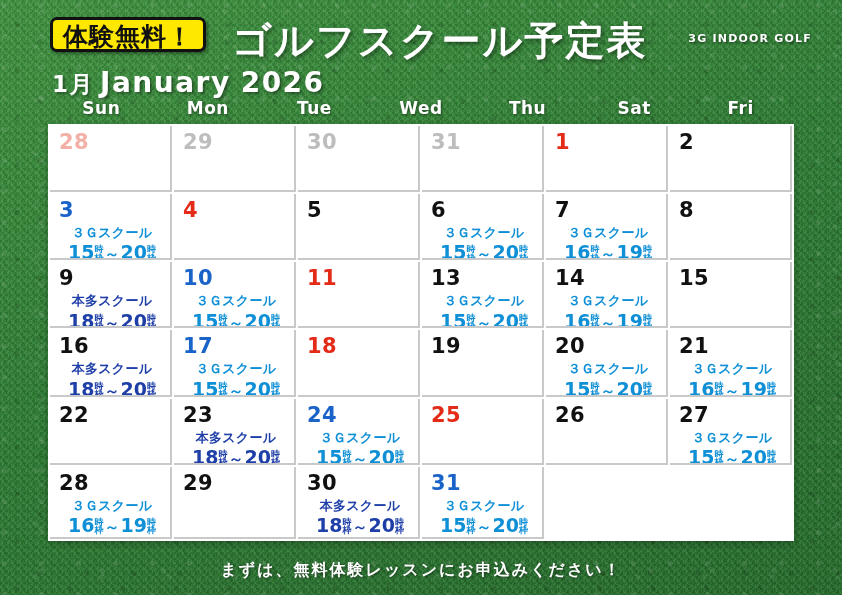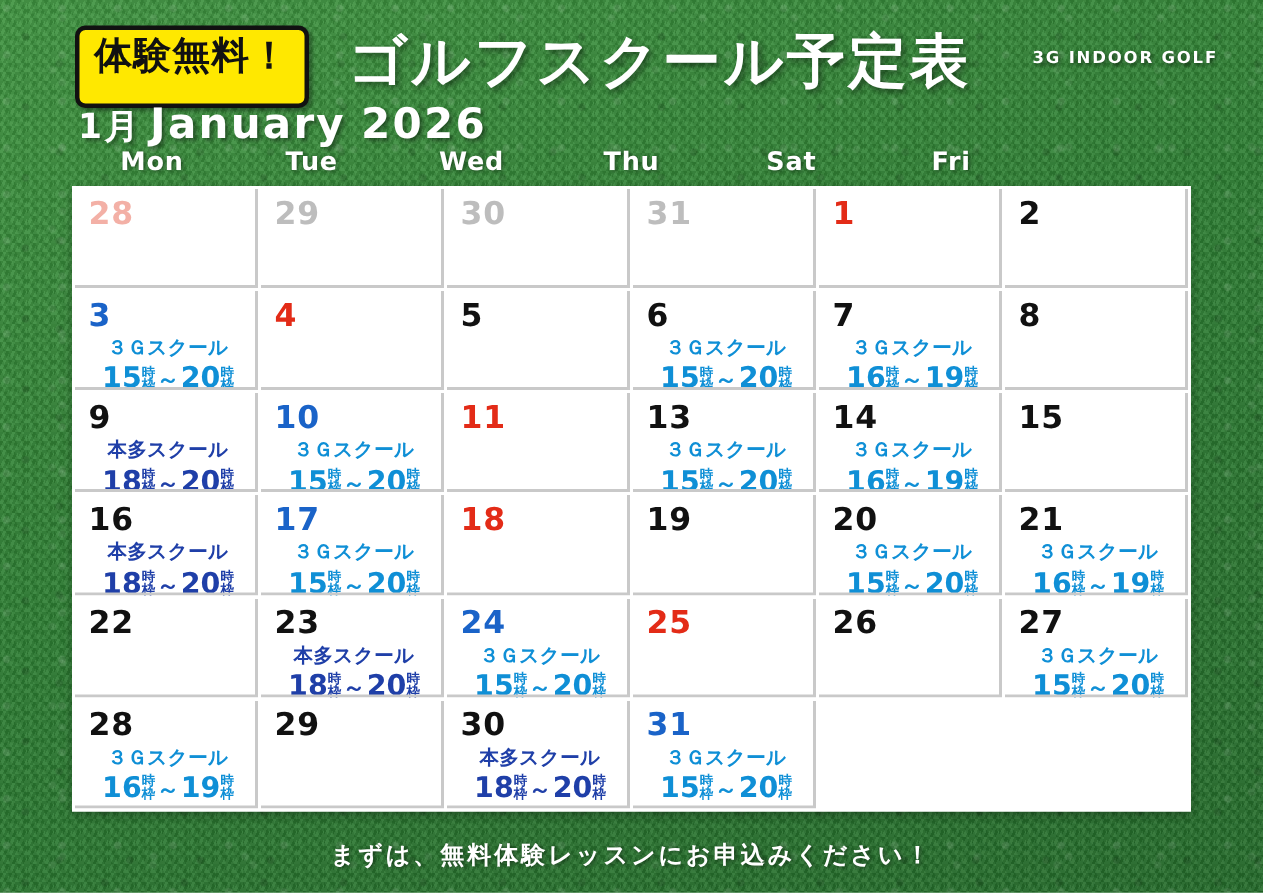--- a/index.html
+++ b/index.html
@@ -36,21 +36,21 @@
     height: 112px;
     padding: 0;
   }
   .free-badge {
     position: absolute;
     left: 50px;
     top: 17px;
     background: #ffe800;
     border: 3px solid #111;
     border-radius: 7px;
-    padding: 4px 10px 20px 10px;
+    padding: 4px 10px 0 10px;
     font-family: "DejaVu Sans", sans-serif;
     font-weight: bold;
     font-size: 25px;
     color: #111;
     letter-spacing: 1px;
     line-height: 1;
     box-shadow: 2px 2px 3px rgba(0,0,0,0.35);
   }
   .main-title {
     position: absolute;
@@ -202,20 +202,21 @@
   <div class="header">
     <div class="free-badge">体験無料！</div>
     <div class="main-title">ゴルフスクール予定表</div>
     <div class="brand">3G INDOOR GOLF</div>
     <div class="month-line">
       <span class="mon-num">1月</span><span class="mon-en">January</span><span class="mon-year">2026</span>
     </div>
   </div>
 
   <div class="weekdays">
+      <div class="weekday">Sun</div>
       <div class="weekday">Mon</div>
       <div class="weekday">Tue</div>
       <div class="weekday">Wed</div>
       <div class="weekday">Thu</div>
       <div class="weekday">Sat</div>
       <div class="weekday">Fri</div>
     </div>
 
   <div class="calendar">
       <div class="cell">

